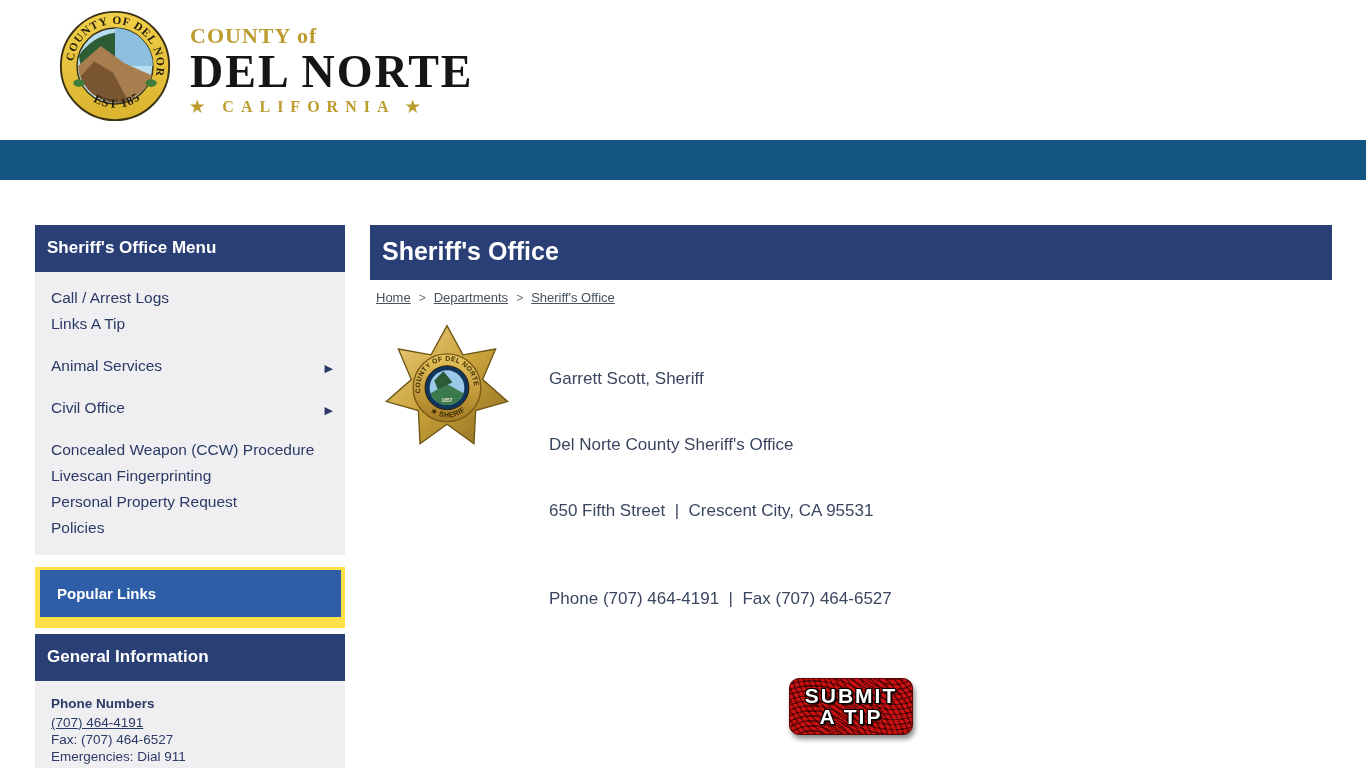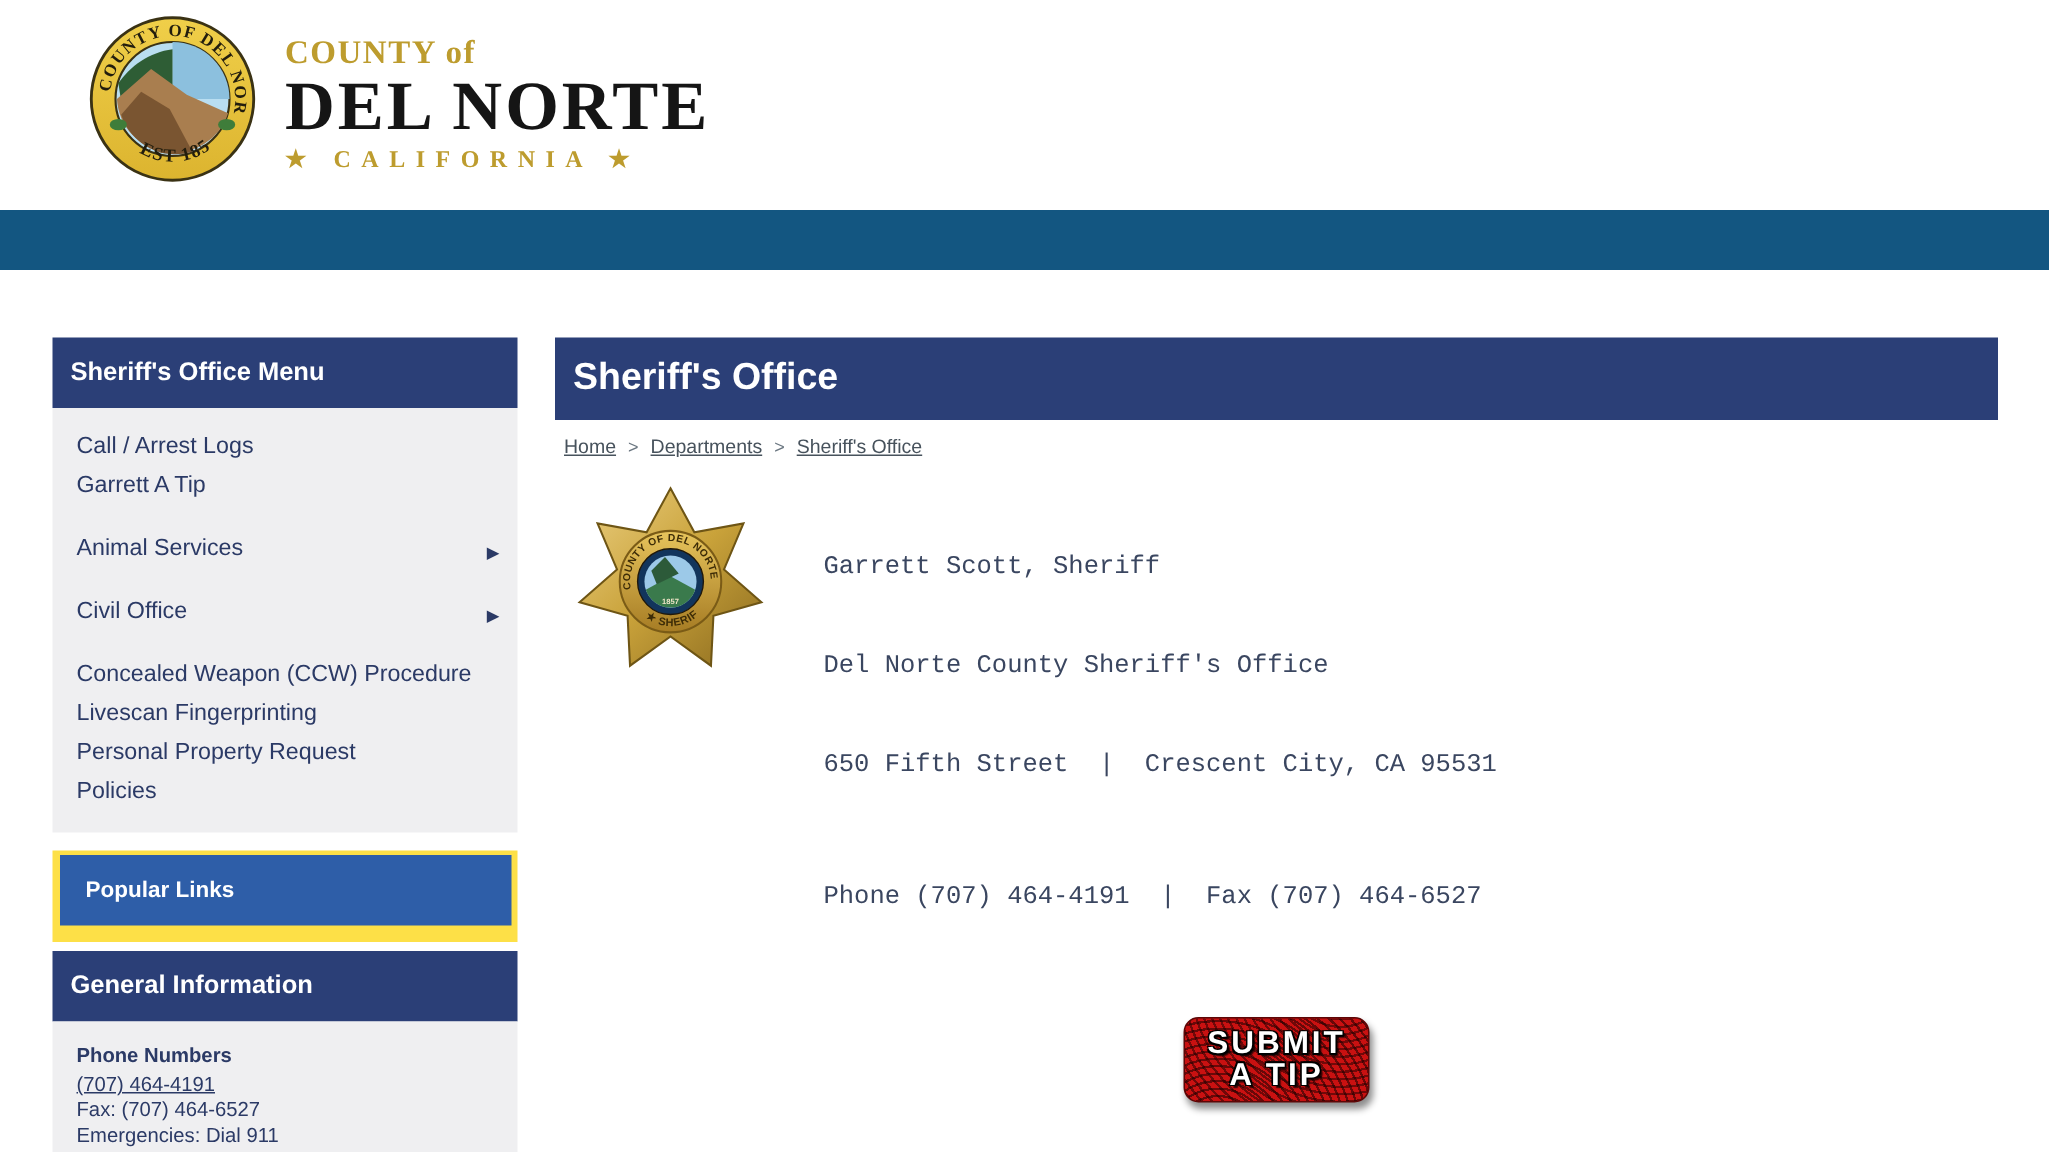--- a/index.html
+++ b/index.html
@@ -42,21 +42,21 @@
   
   .page-banner { background:#2b3f77; color:#fff; font-size:25px; font-weight:700;
                  padding:12px 12px 14px; }
   .breadcrumb { margin:10px 0 0 6px; font-size:13px; color:#47525c; }
   .breadcrumb a { color:#47525c; text-decoration:underline; cursor:pointer; }
   .crumb-sep { margin:0 8px; color:#6a7680; font-size:12px; }
 
   .contact-row { display:flex; margin-top:7px; }
   .badge-wrap { margin-left:13px; width:128px; flex:0 0 128px; }
   .contact-block { margin-left:38px; padding-top:12px; color:#3a4660; font-size:17px;
-                   font-weight:500; line-height:22px; white-space:pre-wrap;font-family:Liberation Mono, monospace; }
+                   font-weight:500; line-height:22px; white-space:pre-wrap; }
   .contact-phone { margin-top:22px; }
 
   .tip-row { text-align:center; margin-top:24px; }
   .tip-button { display:inline-block; width:124px; padding:6px 0 7px; border-radius:10px;
       background-color:#c91111;
       background-image:
         repeating-radial-gradient(circle at 18% 150%, rgba(25,0,0,.55) 0 1.5px, rgba(0,0,0,0) 1.5px 5px),
         repeating-radial-gradient(circle at 85% -55%, rgba(25,0,0,.5) 0 1.5px, rgba(0,0,0,0) 1.5px 5px);
       border:1px solid #5e0606; box-shadow:2px 4px 5px rgba(0,0,0,.45); cursor:pointer; }
   .tip-button div { color:#fff; font-size:21px; font-weight:800; letter-spacing:2px;
@@ -108,21 +108,21 @@
 
 <div class="page">
   <aside>
     <div class="side-title">Sheriff's Office Menu</div>
 
     <div class="menu-panel">
       <div class="menu-item">
         <span>Call / Arrest Logs</span>
       </div>
       <div class="menu-item">
-        <span>Garrett A Tip</span>
+        <span>Links A Tip</span>
       </div>
       <div class="menu-item gap">
         <span>Animal Services</span>
         <span class="submenu-arrow">▶</span>
       </div>
       <div class="menu-item gap">
         <span>Civil Office</span>
         <span class="submenu-arrow">▶</span>
       </div>
       <div class="menu-item gap">

